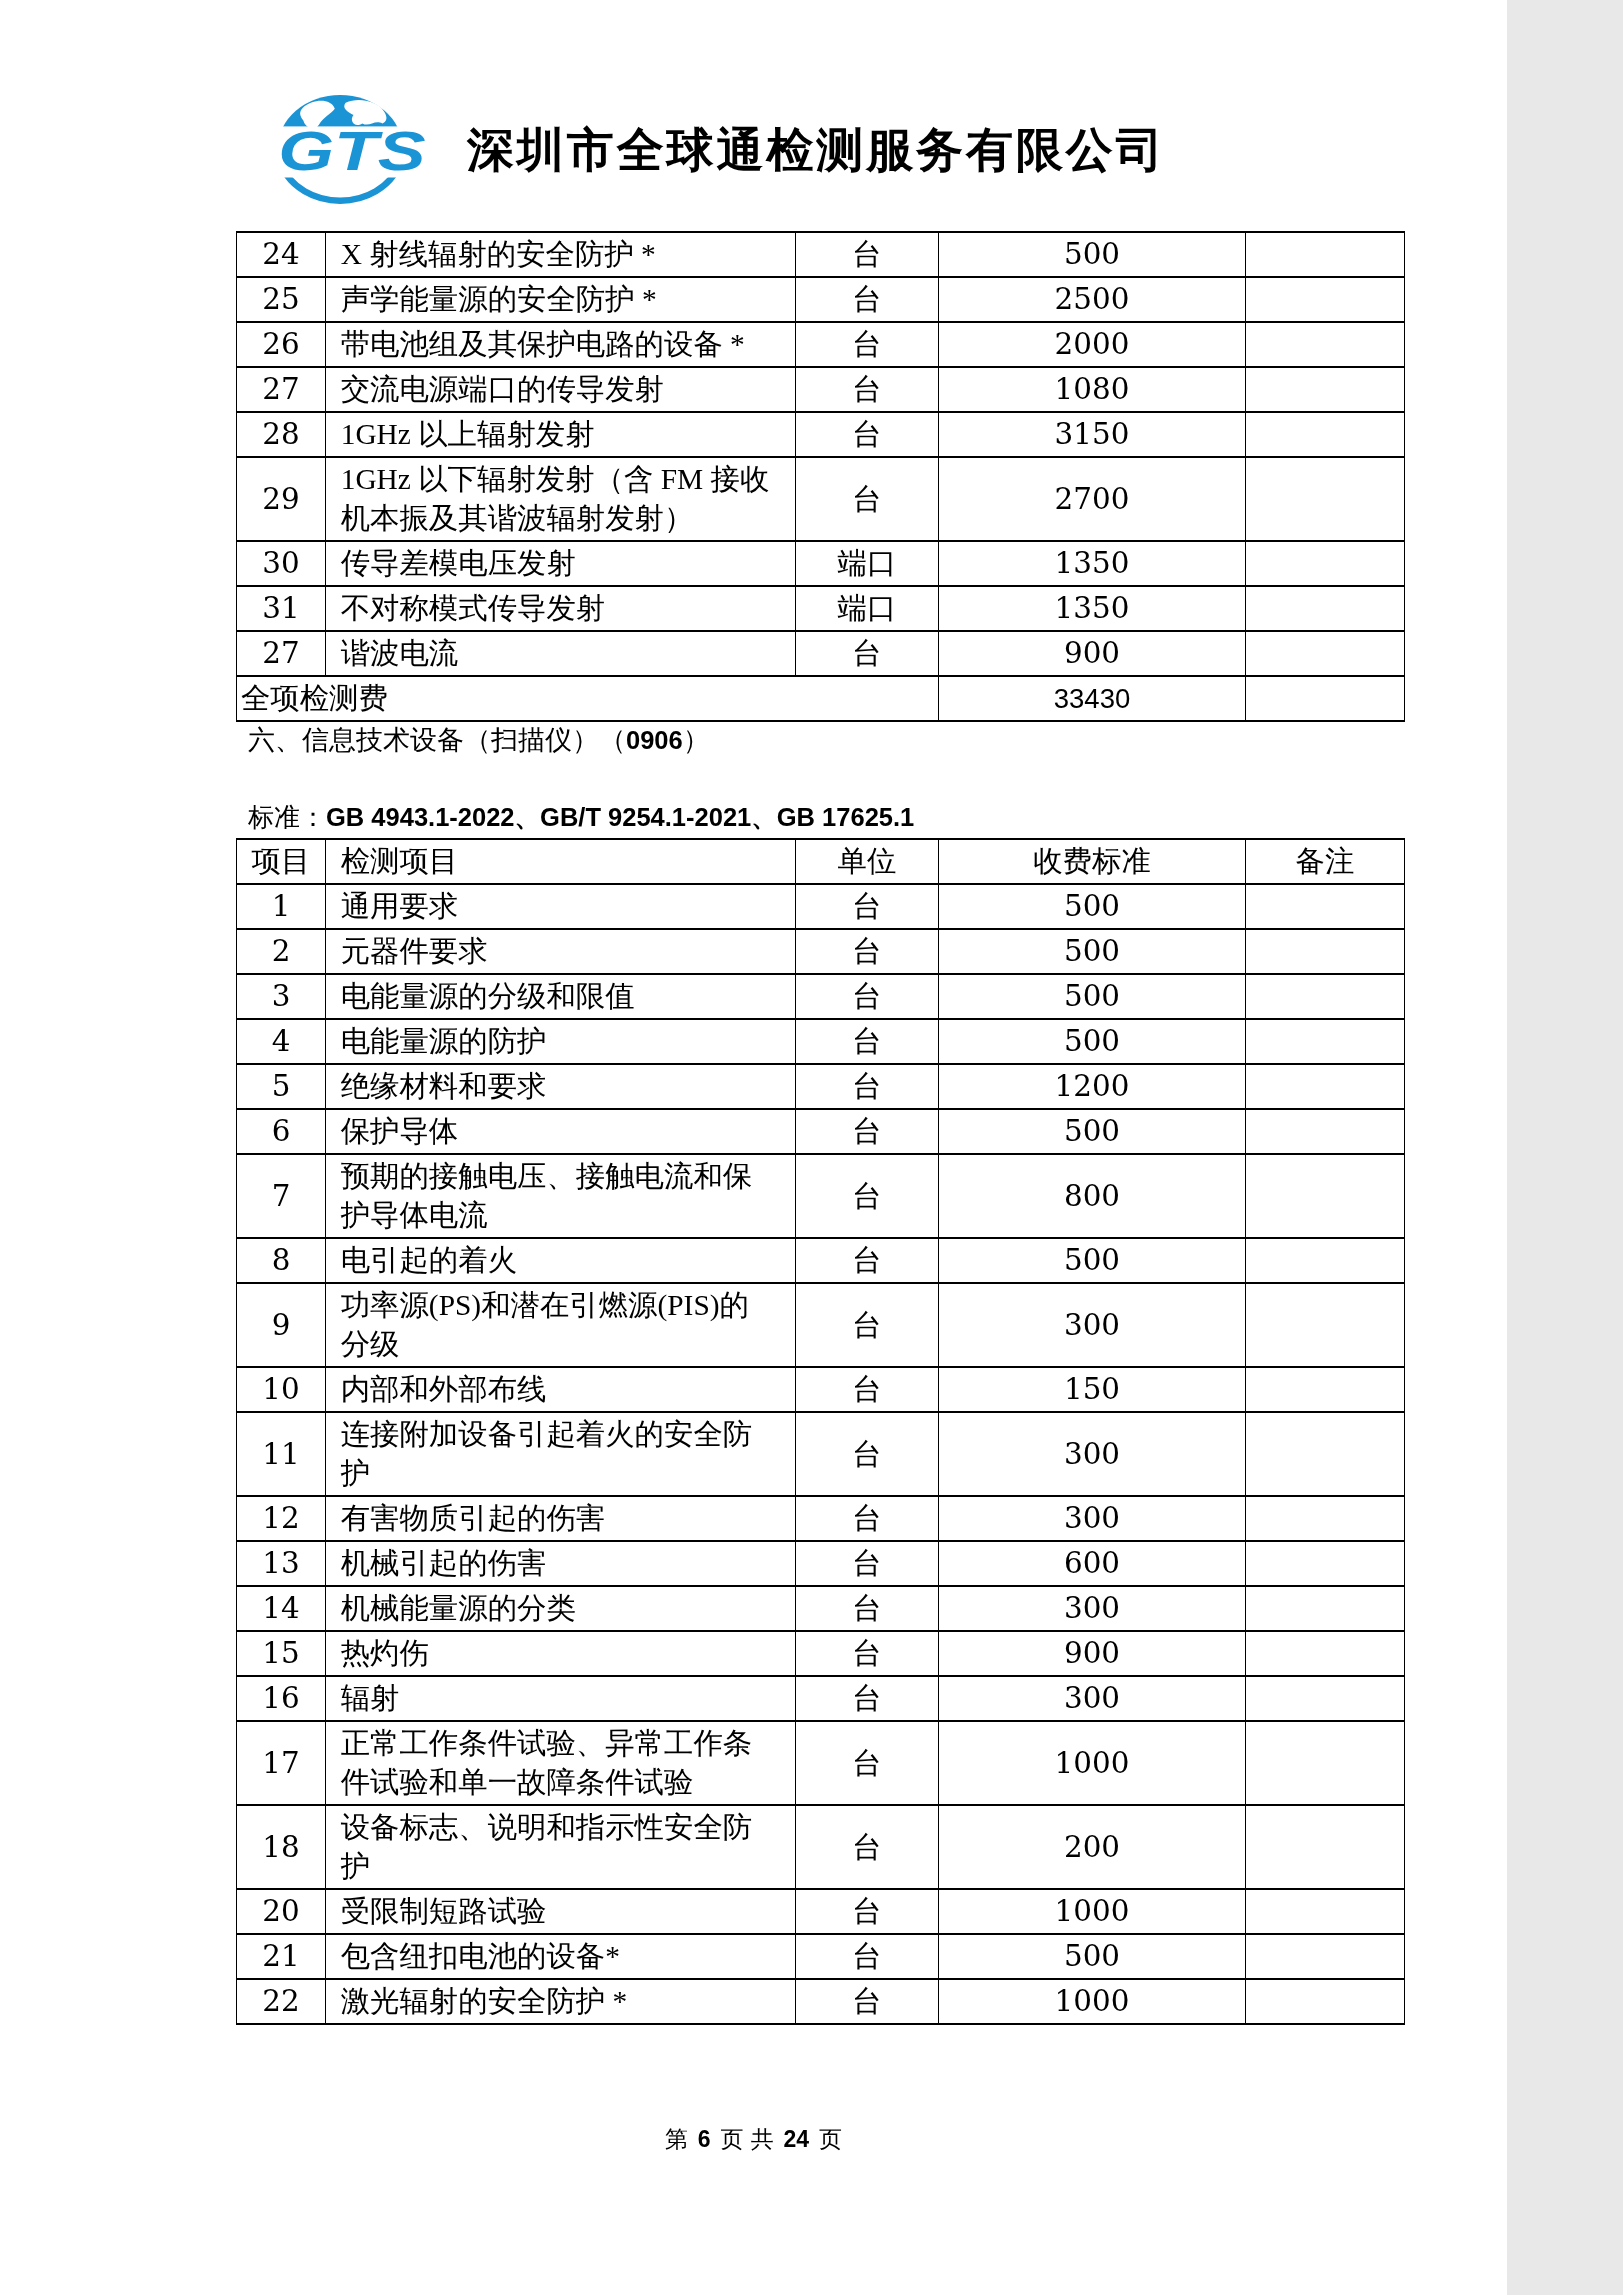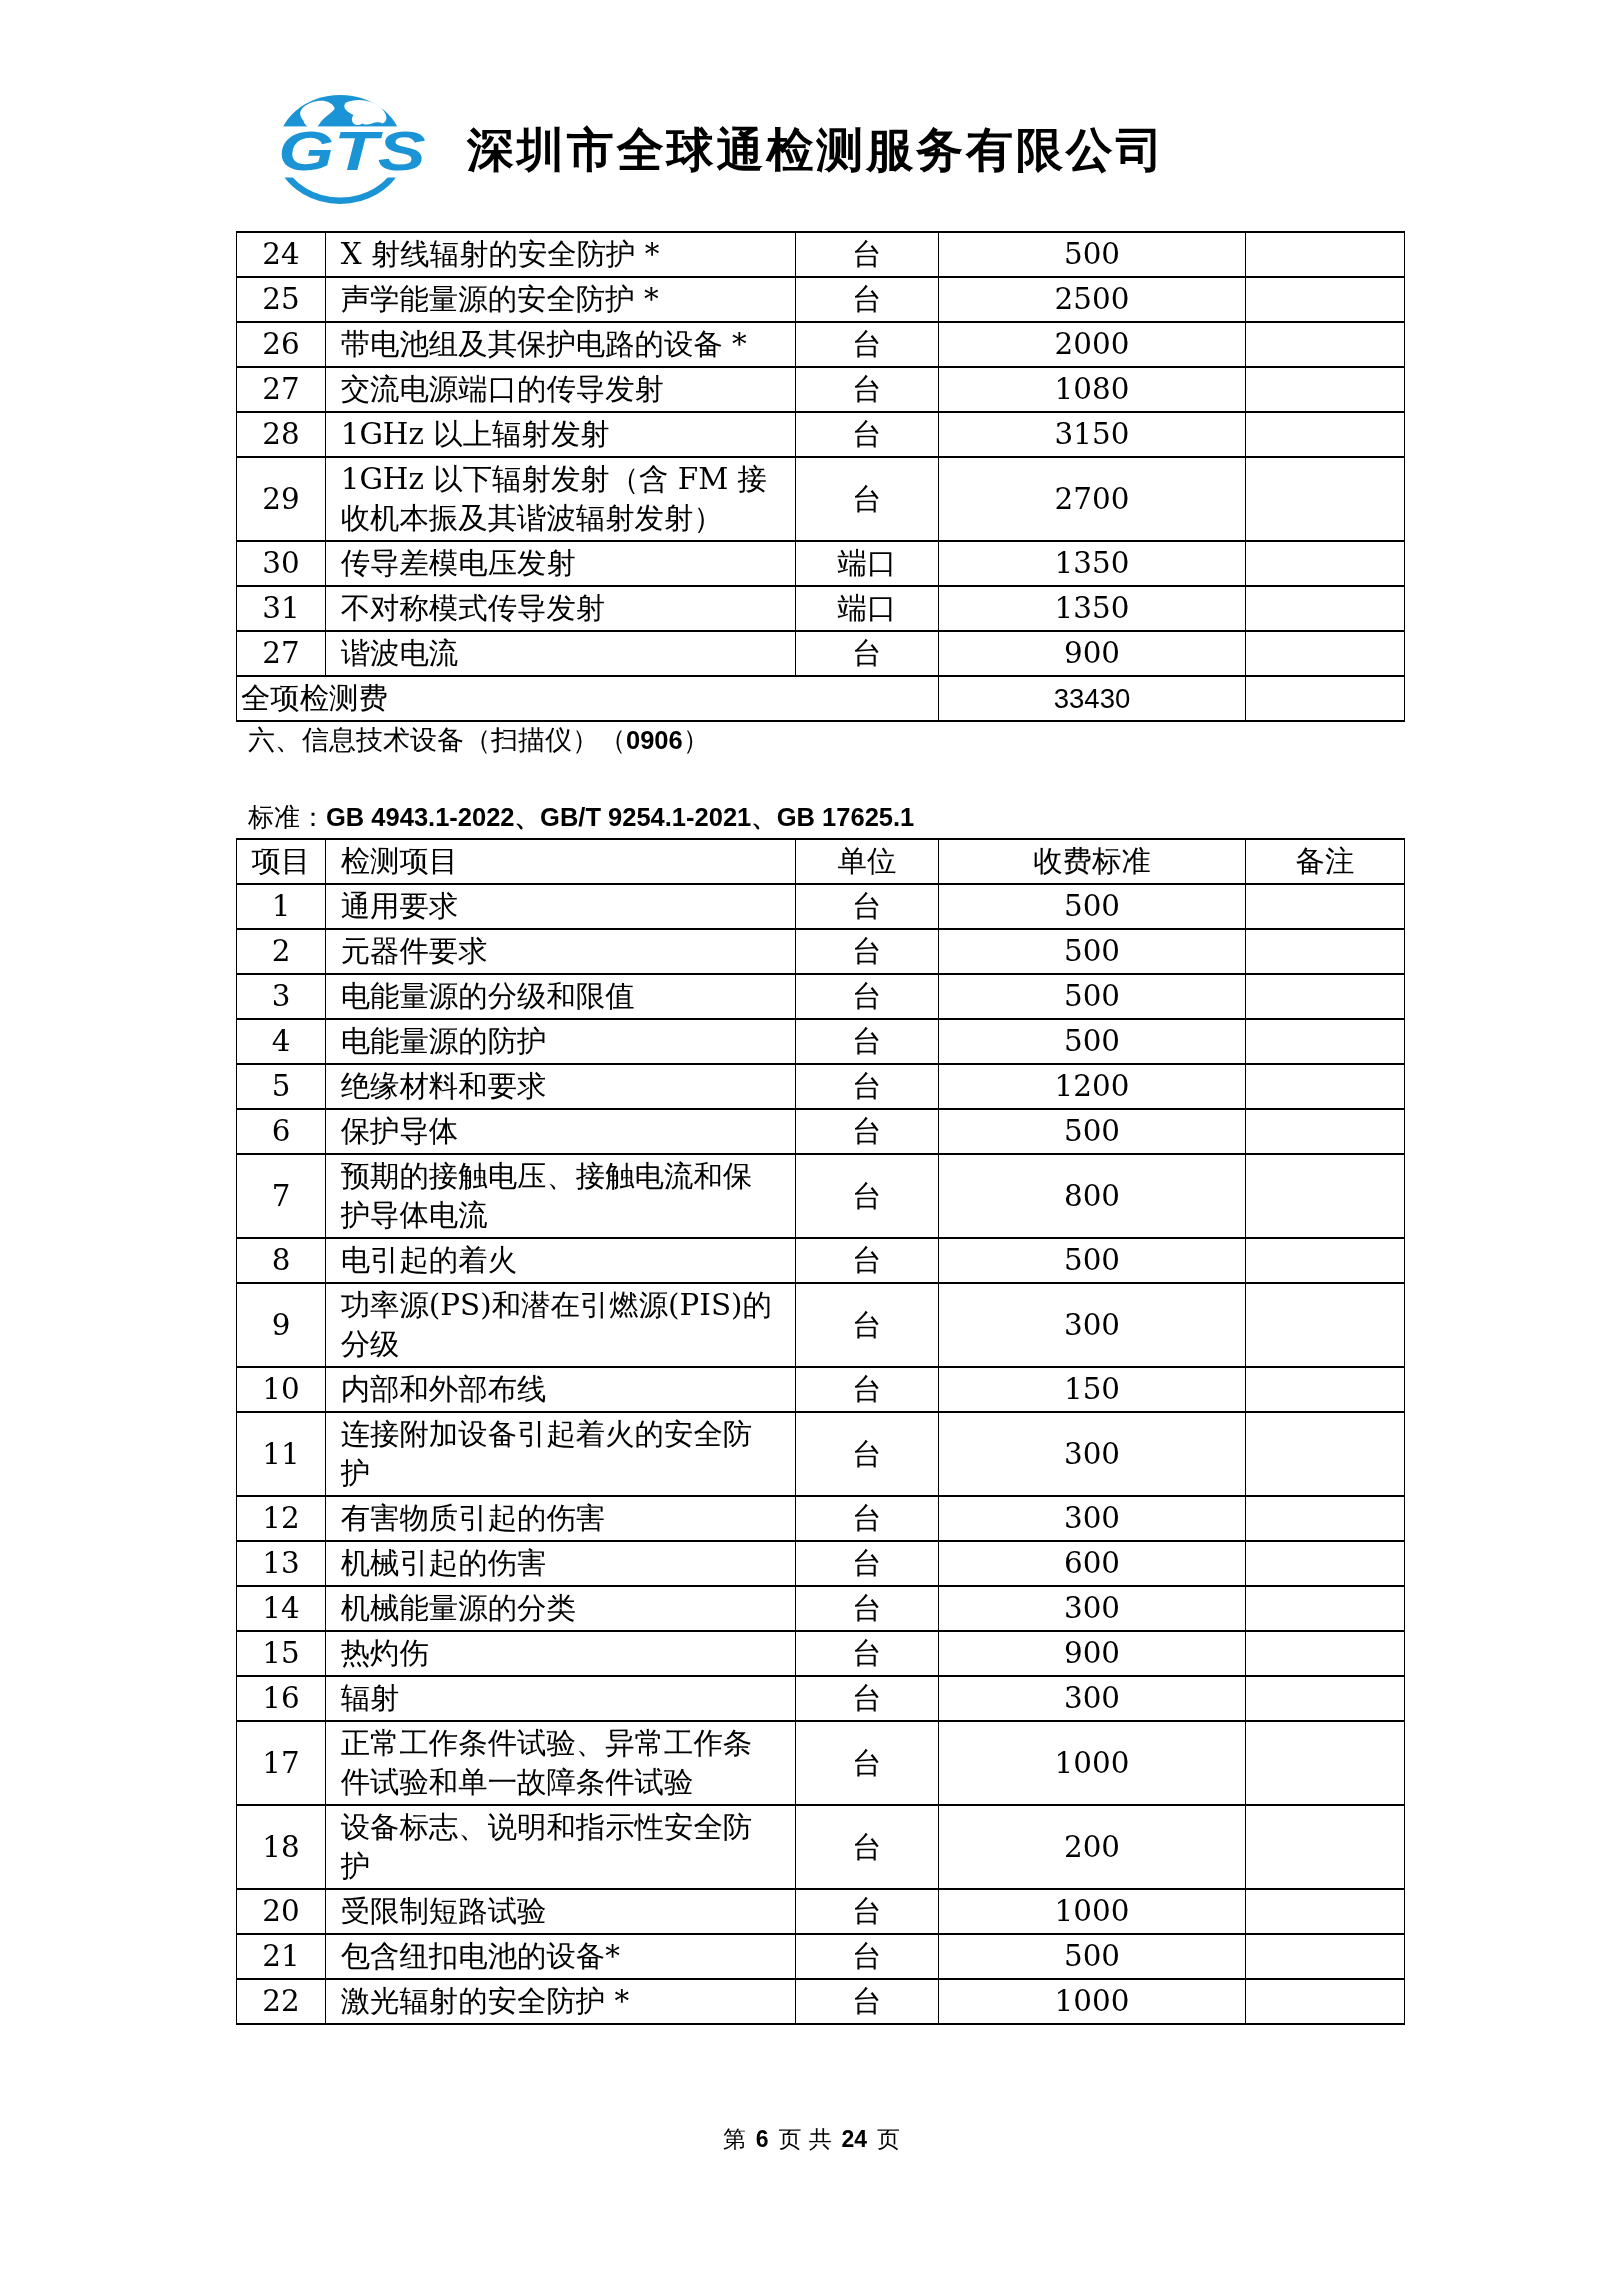--- a/index.html
+++ b/index.html
@@ -1,18 +1,18 @@
 <!DOCTYPE html>
 <html style="font-size:7.9px"><head>
 <meta charset="utf-8">
 <style>
   html, body { margin:0; padding:0; background:#e8e8e8; }
   .page {
     position:relative;
-    width:1623px; height:2295px;
+    width:1507px; height:2295px;
     background:#ffffff;
     font-family:"DejaVu Serif", serif;
     color:#000;
     overflow:hidden;
   }
   
   .logo { position:absolute; left:274px; top:93px; width:156px; height:112px; }
   .company-name {
     position:absolute; left:467px; top:121px;
     font-size:47px; font-weight:bold; letter-spacing:2.9px;
@@ -28,21 +28,21 @@
   table.fee-table td, table.fee-table th {
     border:1.5px solid #000;
     border-top-width:2.5px; border-bottom-width:2.5px;
     height:43px; box-sizing:border-box;
     padding:2px 3.9px;
     font-weight:normal;
     vertical-align:middle;
     overflow:hidden;
   }
   .c-no   { text-align:center; }
-  .c-item { text-align:left; padding-left:14.7px !important; padding-right:19.6px !important; }
+  .c-item { text-align:left; padding-left:14.7px !important; padding-right:19.6px !important;font-family:Liberation Serif, serif; }
   .c-unit { text-align:center; }
   .c-fee  { text-align:center; }
   .c-note { text-align:center; }
   .t1 { top:231px; }
   .t2 { top:838px; }
   .total-label-cell { text-align:left; }
   .total-fee-cell {
     text-align:center;
     font-family:"Liberation Sans", sans-serif;
     font-weight:bold; font-size:27.5px;

